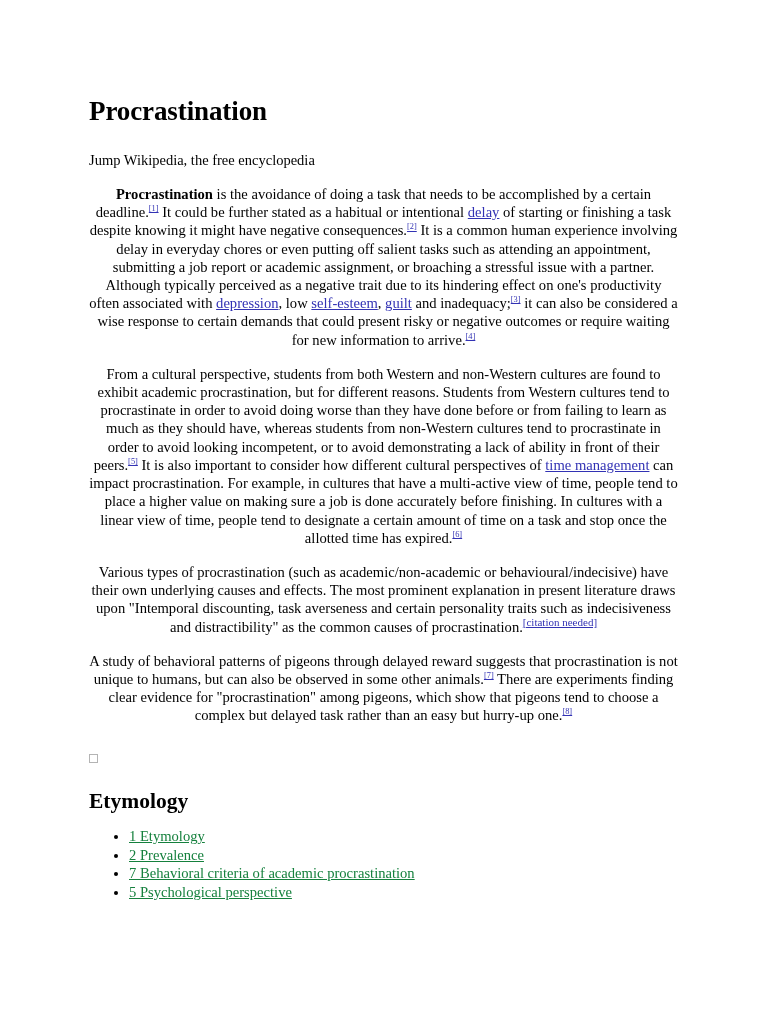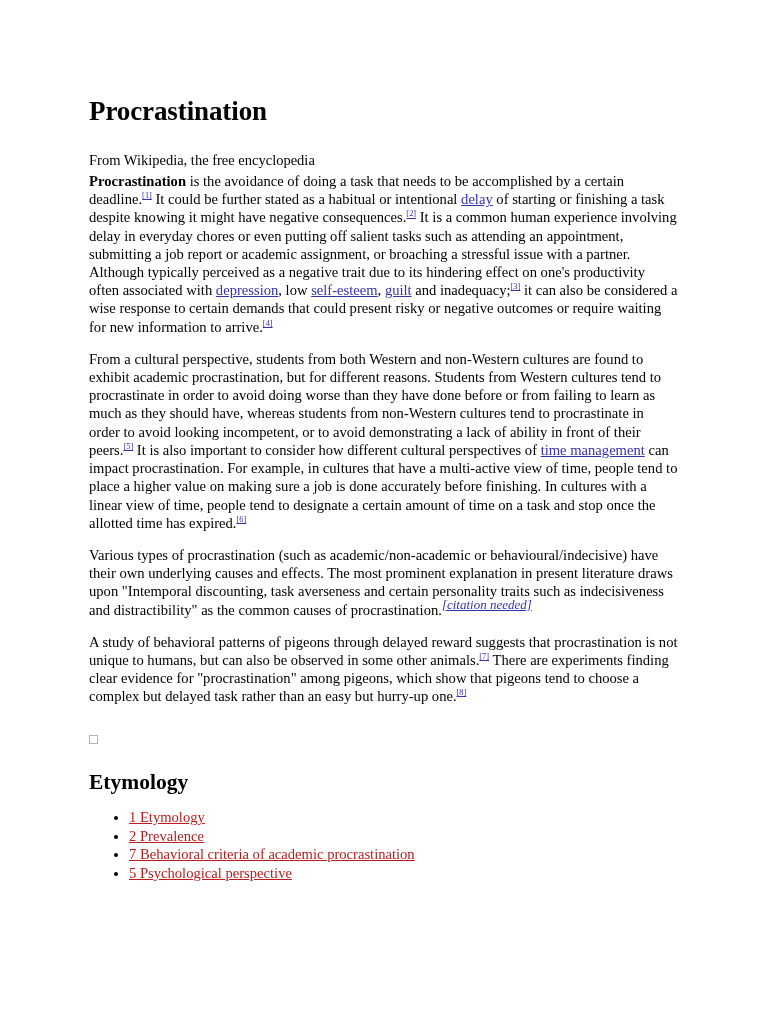--- a/index.html
+++ b/index.html
@@ -39,40 +39,39 @@
     line-height: 18px;
     margin: 0 0 16px 0;
   }
   a.wlink {
     color: #3232b4;
     text-decoration: underline;
   }
   p.body-par {
     font-size: 14.6px;
     line-height: 18.2px;
-    margin: 3px 0 14px 0;
-    text-align: left;
+    margin: 16px 0 14px 0;
+    text-align: center;
     hyphens: none;
   }
   p.body-par:last-of-type { margin-bottom: 0; }
   .bold { font-weight: bold; }
   sup.ref {
     font-size: 8.4px;
     line-height: 0;
     vertical-align: super;
   }
   sup.ref a {
     color: #3232b4;
     text-decoration: underline;
   }
   sup.cn {
-    font-size: 13px;
+    font-size: 11px;
     line-height: 0;
     vertical-align: super;
-    font-style: italic;
   }
   sup.cn a {
     color: #3232b4;
     text-decoration: underline;
   }
   .checkbox-row {
     margin: 24px 0 0 0;
     height: 16px;
   }
   .toc-checkbox {
@@ -102,32 +101,32 @@
   ul.toc-list > li {
     margin: 0 0 0.5px 0;
   }
   ul.toc-sublist {
     list-style-type: circle;
     margin: 0;
     padding-left: 40px;
   }
   ul.toc-sublist > li { margin: 0; }
   .toc-link {
-    color: #b91c1c;
+    color: #15803d;
     text-decoration: underline;
   }
 </style>
 </head>
 <body>
 
 <div id="page">
 
   <h1 class="page-title">Procrastination</h1>
 
-  <p class="tagline">From Wikipedia, the free encyclopedia</p>
+  <p class="tagline">Jump Wikipedia, the free encyclopedia</p>
 
 
   <p class="body-par"><span class="bold">Procrastination</span><span> is the avoidance of doing a task that needs to be accomplished by a certain deadline.</span><sup class="ref"><a href="#">[1]</a></sup><span> It could be further stated as a habitual or intentional </span><a class="wlink" href="#">delay</a><span> of starting or finishing a task despite knowing it might have negative consequences.</span><sup class="ref"><a href="#">[2]</a></sup><span> It is a common human experience involving delay in everyday chores or even putting off salient tasks such as attending an appointment, submitting a job report or academic assignment, or broaching a stressful issue with a partner. Although typically perceived as a negative trait due to its hindering effect on one's productivity often associated with </span><a class="wlink" href="#">depression</a><span>, low </span><a class="wlink" href="#">self-esteem</a><span>, </span><a class="wlink" href="#">guilt</a><span> and inadequacy;</span><sup class="ref"><a href="#">[3]</a></sup><span> it can also be considered a wise response to certain demands that could present risky or negative outcomes or require waiting for new information to arrive.</span><sup class="ref"><a href="#">[4]</a></sup></p>
 
   <p class="body-par"><span>From a cultural perspective, students from both Western and non-Western cultures are found to exhibit academic procrastination, but for different reasons. Students from Western cultures tend to procrastinate in order to avoid doing worse than they have done before or from failing to learn as much as they should have, whereas students from non-Western cultures tend to procrastinate in order to avoid looking incompetent, or to avoid demonstrating a lack of ability in front of their peers.</span><sup class="ref"><a href="#">[5]</a></sup><span> It is also important to consider how different cultural perspectives of </span><a class="wlink" href="#">time management</a><span> can impact procrastination. For example, in cultures that have a multi-active view of time, people tend to place a higher value on making sure a job is done accurately before finishing. In cultures with a linear view of time, people tend to designate a certain amount of time on a task and stop once the allotted time has expired.</span><sup class="ref"><a href="#">[6]</a></sup></p>
 
   <p class="body-par"><span>Various types of procrastination (such as academic/non-academic or behavioural/indecisive) have their own underlying causes and effects. The most prominent explanation in present literature draws upon "Intemporal discounting, task averseness and certain personality traits such as indecisiveness and distractibility" as the common causes of procrastination.</span><sup class="cn"><a href="#">[citation needed]</a></sup></p>
 
   <p class="body-par"><span>A study of behavioral patterns of pigeons through delayed reward suggests that procrastination is not unique to humans, but can also be observed in some other animals.</span><sup class="ref"><a href="#">[7]</a></sup><span> There are experiments finding clear evidence for "procrastination" among pigeons, which show that pigeons tend to choose a complex but delayed task rather than an easy but hurry-up one.</span><sup class="ref"><a href="#">[8]</a></sup></p>
 

